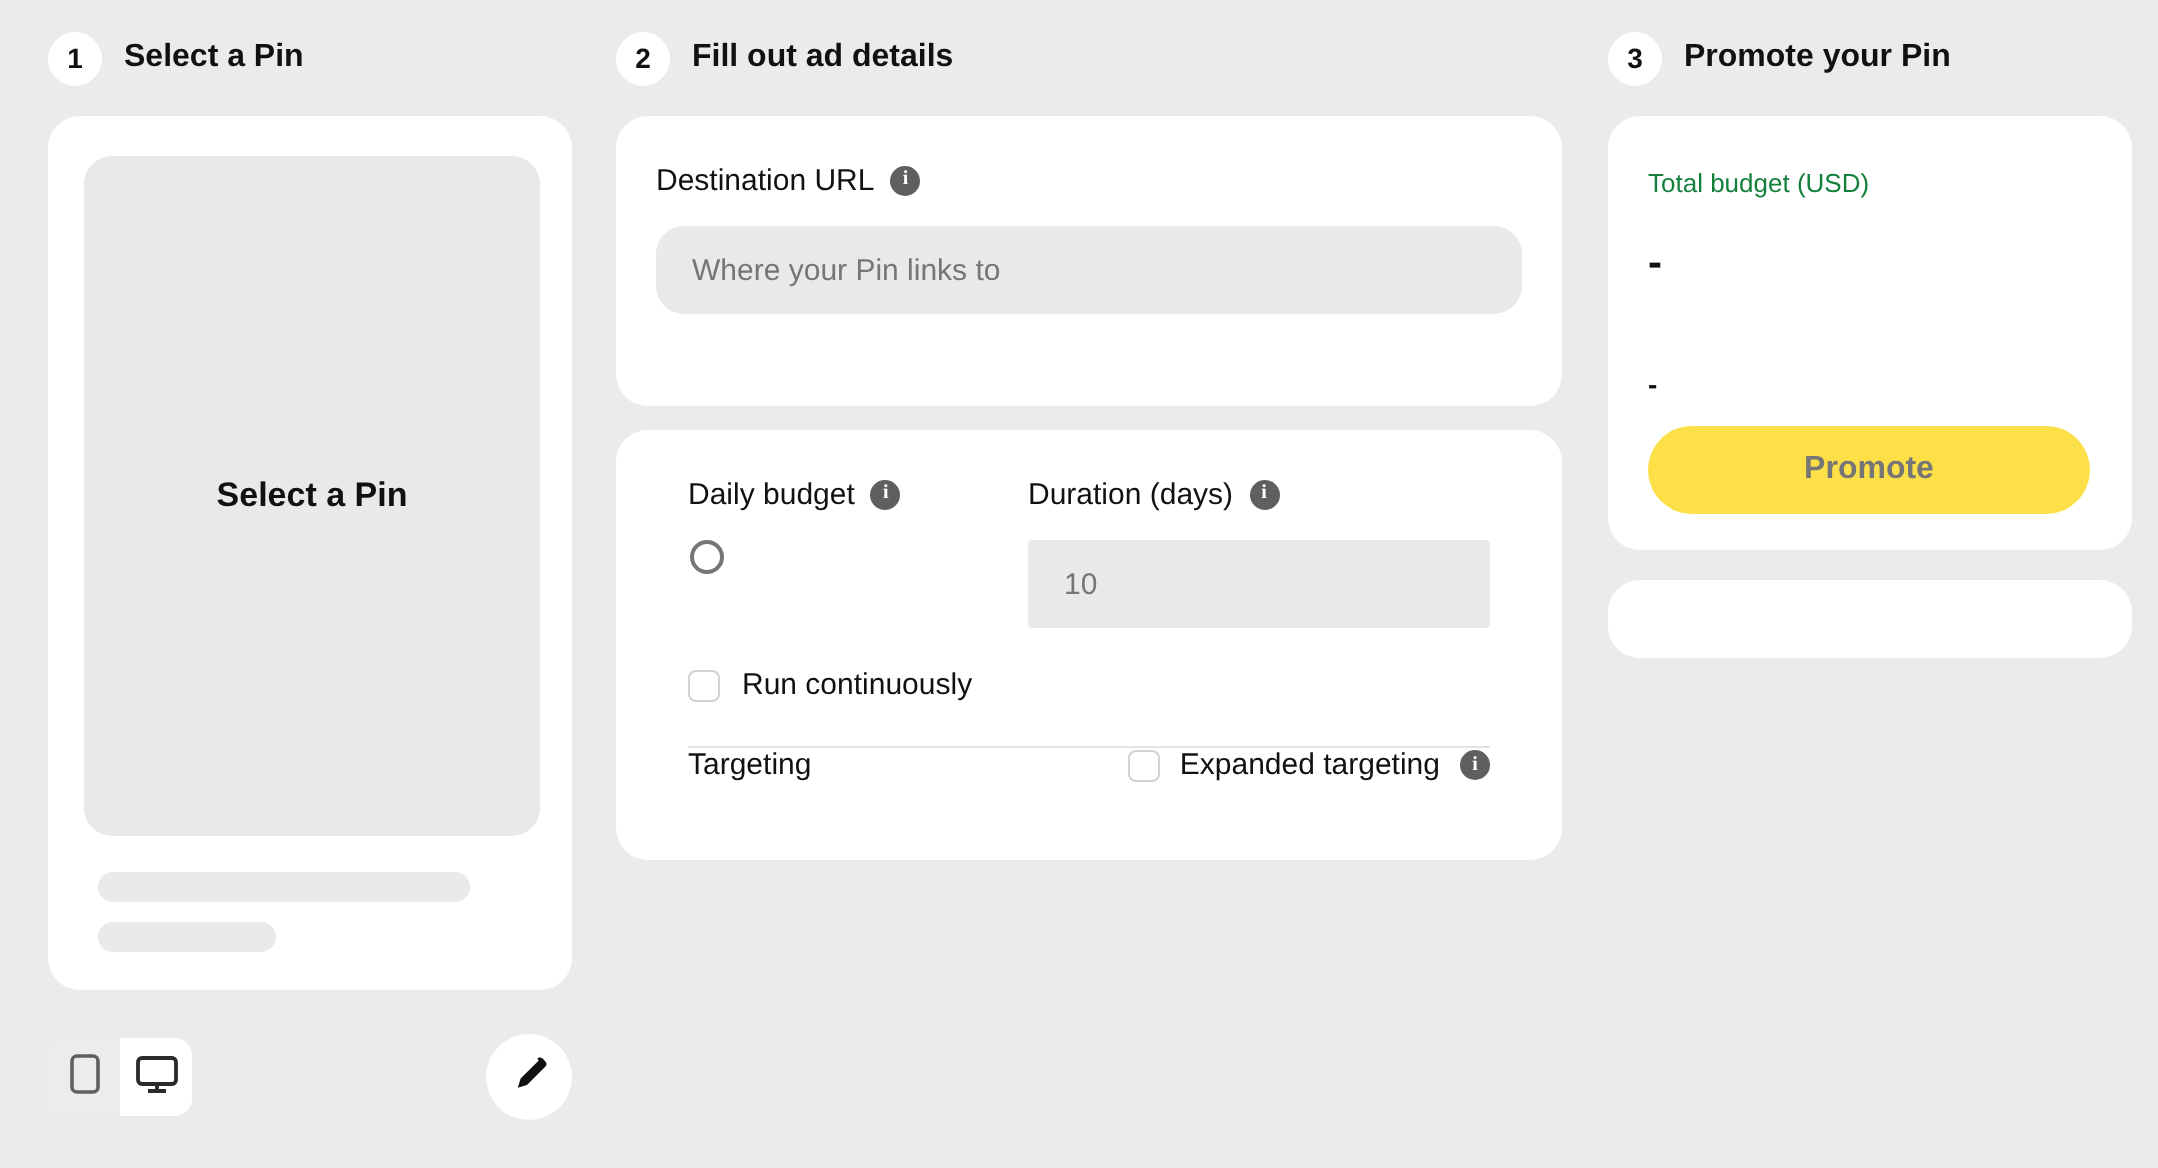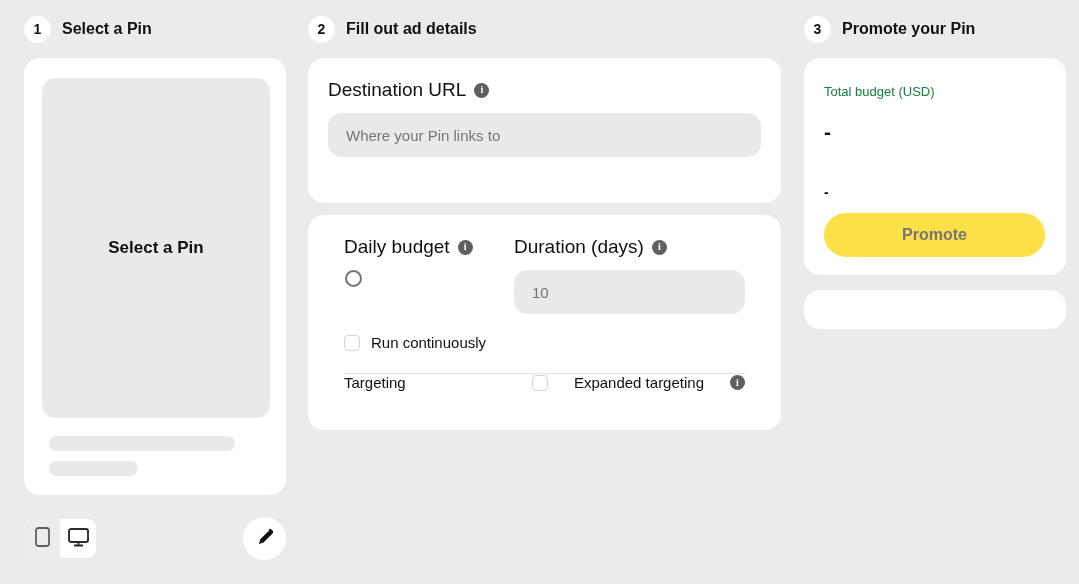--- a/index.html
+++ b/index.html
@@ -159,21 +159,21 @@
   }
 
   .field-label-row {
     display: flex;
     align-items: center;
     gap: 8px;
     height: 20px;
   }
 
   .field-label {
-    font-size: 19px;
+    font-size: 15px;
     color: #111111;
     white-space: nowrap;
   }
 
   .info-icon {
     width: 15px;
     height: 15px;
     border-radius: 50%;
     background: #5f5f5f;
     color: #ffffff;
@@ -219,21 +219,21 @@
     margin-left: 1px;
   }
 
   .duration-input {
     display: block;
     width: 231px;
     height: 44px;
     margin-top: 13px;
     background: #e9e9e9;
     border: none;
-    border-radius: 14px;
+    border-radius: 2px;
     padding: 0 18px;
     font-size: 15px;
     font-family: "Liberation Sans", sans-serif;
     color: #767676;
   }
 
   .checkbox-row {
     display: flex;
     align-items: center;
     gap: 11px;
@@ -269,21 +269,21 @@
   }
 
   .targeting-label {
     font-size: 15px;
     color: #111111;
   }
 
   .targeting-right {
     display: flex;
     align-items: center;
-    gap: 26px;
+    gap: 10px;
   }
 
   
   .budget-card {
     left: 804px;
     top: 58px;
     width: 262px;
     height: 217px;
     padding: 26px 20px 0 20px;
   }

